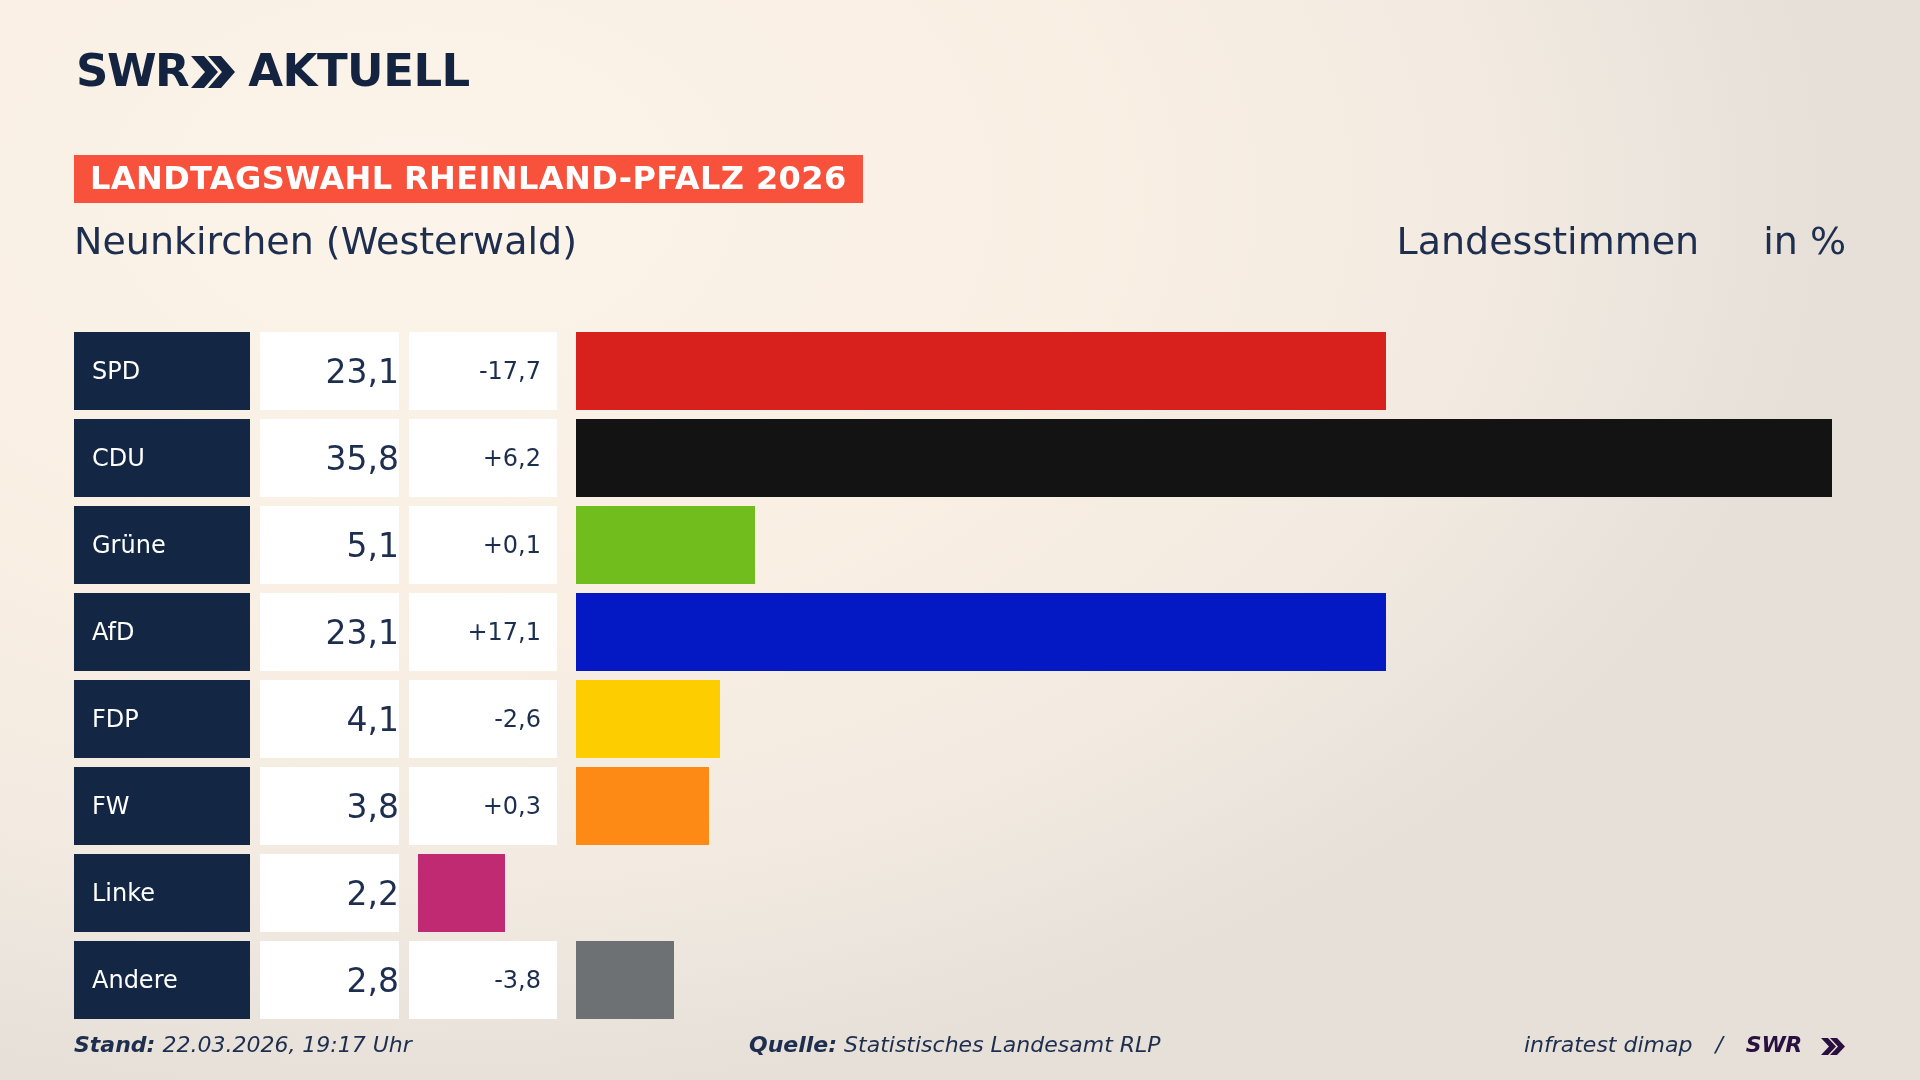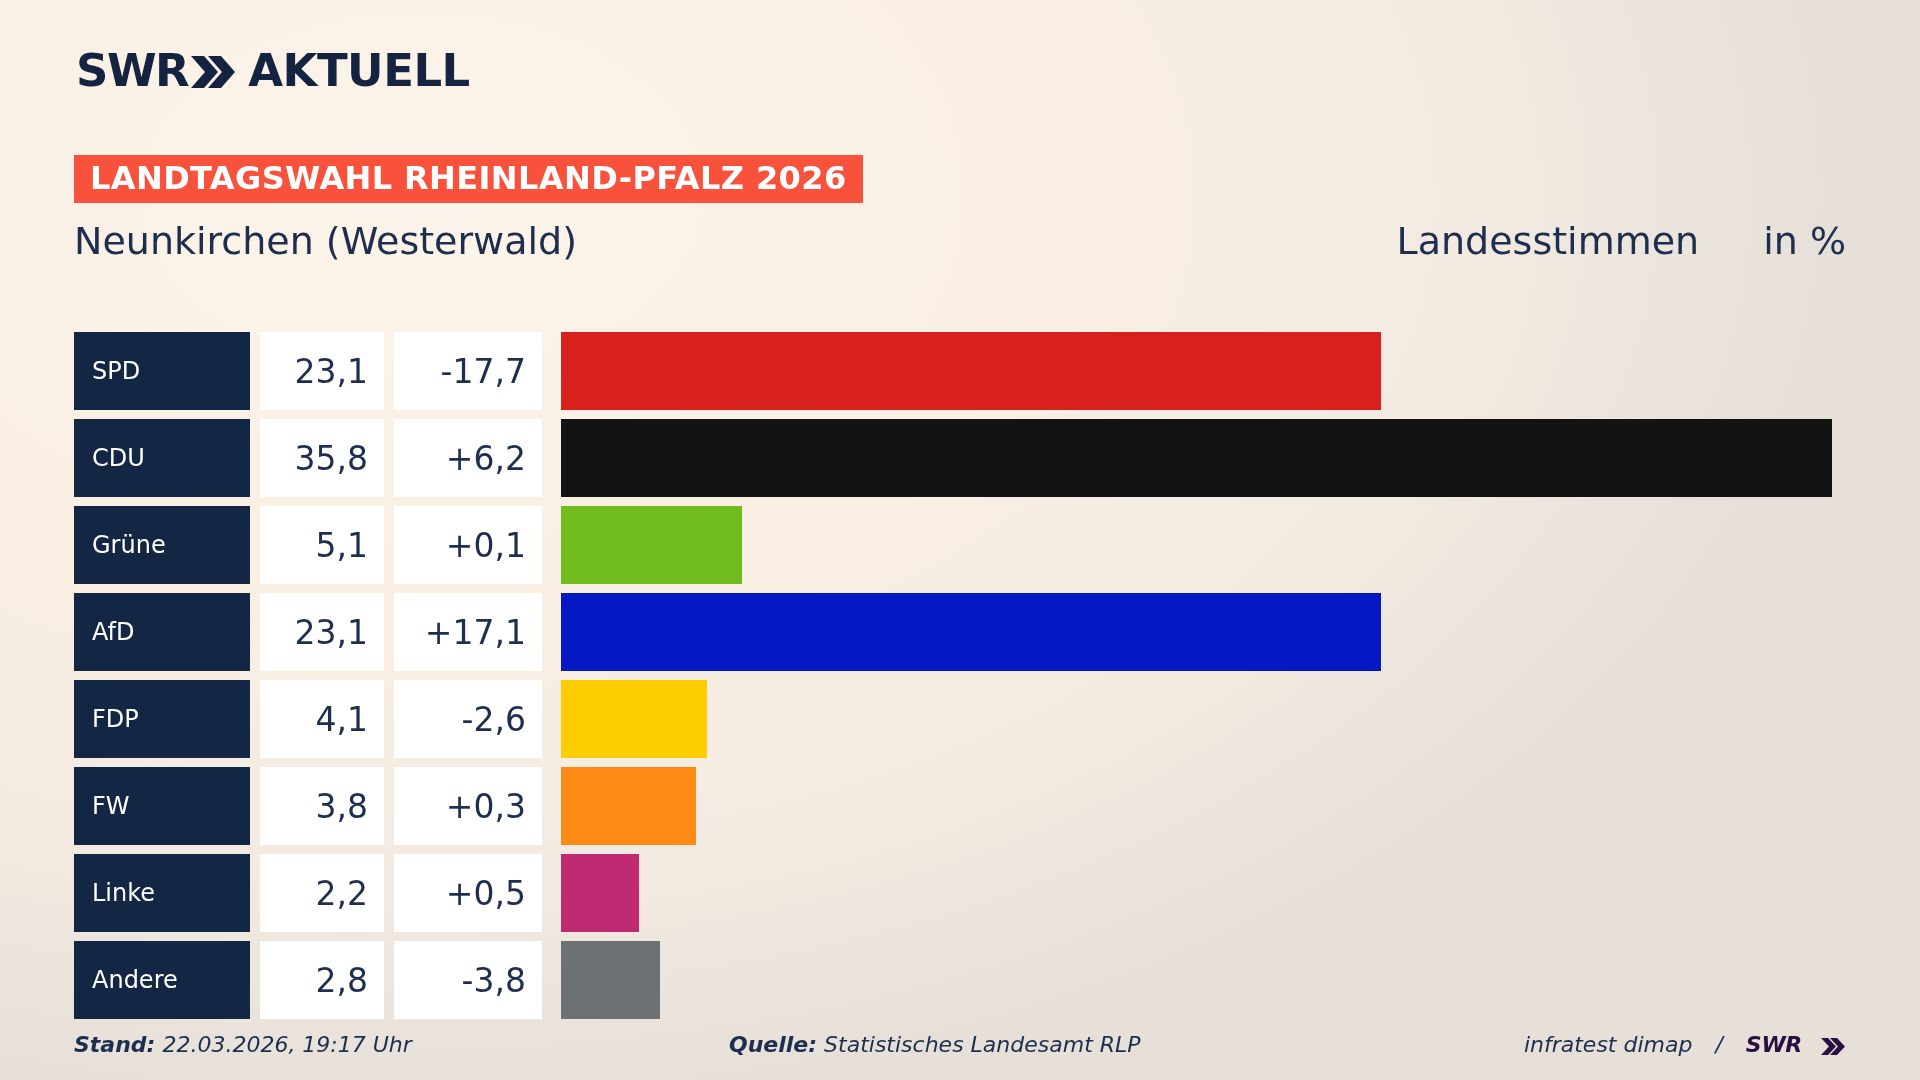--- a/index.html
+++ b/index.html
@@ -116,42 +116,41 @@
     background: #132744;
     color: #ffffff;
     display: flex;
     align-items: center;
     padding-left: 18px;
     box-sizing: border-box;
     font-size: 24px;
     line-height: 1;
   }
   .cell-num {
-    width: 124px;
+    width: 139px;
+    background: #ffffff;
+    color: #1d2e4e;
+    display: flex;
+    align-items: center;
+    justify-content: flex-end;
+    box-sizing: border-box;
+    font-size: 33px;
+    line-height: 1;
+    margin-left: 10px;
+  }
+  .cell-diff {
+    width: 148px;
     background: #ffffff;
     color: #1d2e4e;
     display: flex;
     align-items: center;
     justify-content: flex-end;
     padding-right: 16px;
     box-sizing: border-box;
-    font-size: 33px;
-    line-height: 1;
-    margin-left: 10px;
-  }
-  .cell-diff {
-    width: 148px;
-    background: #ffffff;
-    color: #1d2e4e;
-    display: flex;
-    align-items: center;
-    justify-content: flex-end;
-    padding-right: 16px;
-    box-sizing: border-box;
-    font-size: 33px;
+    font-size: 24px;
     line-height: 1;
     margin-left: 10px;
   }
   .bar-track {
     flex: 1 1 auto;
     margin-left: 19px;
     position: relative;
   }
   .bar {
     height: 100%;
@@ -166,21 +165,21 @@
     top: 1032px;
     display: flex;
     align-items: baseline;
     color: #1d2e4e;
     font-size: 22px;
     font-style: italic;
   }
   .foot-left { flex: 0 0 auto; }
   .foot-mid {
     position: absolute;
-    left: 655px;
+    left: 675px;
     top: 0;
     text-align: right;
   }
   .foot-right {
     margin-left: auto;
     display: flex;
     align-items: center;
     gap: 16px;
   }
   .foot-strong { font-weight: bold; }
@@ -275,21 +274,20 @@
       <div class="cell-num">3,8</div>
       <div class="cell-diff">+0,3</div>
       <div class="bar-track">
         <div class="bar" style="background: rgb(252, 138, 20); width: 10.4972%;"></div>
       </div>
     </div>
 
     <div class="row">
       <div class="cell-party">Linke</div>
       <div class="cell-num">2,2</div>
-      <div class="cell-diff">+0,5</div>
       <div class="bar-track">
         <div class="bar" style="background: rgb(191, 42, 114); width: 6.07735%;"></div>
       </div>
     </div>
 
     <div class="row">
       <div class="cell-party">Andere</div>
       <div class="cell-num">2,8</div>
       <div class="cell-diff">-3,8</div>
       <div class="bar-track">

